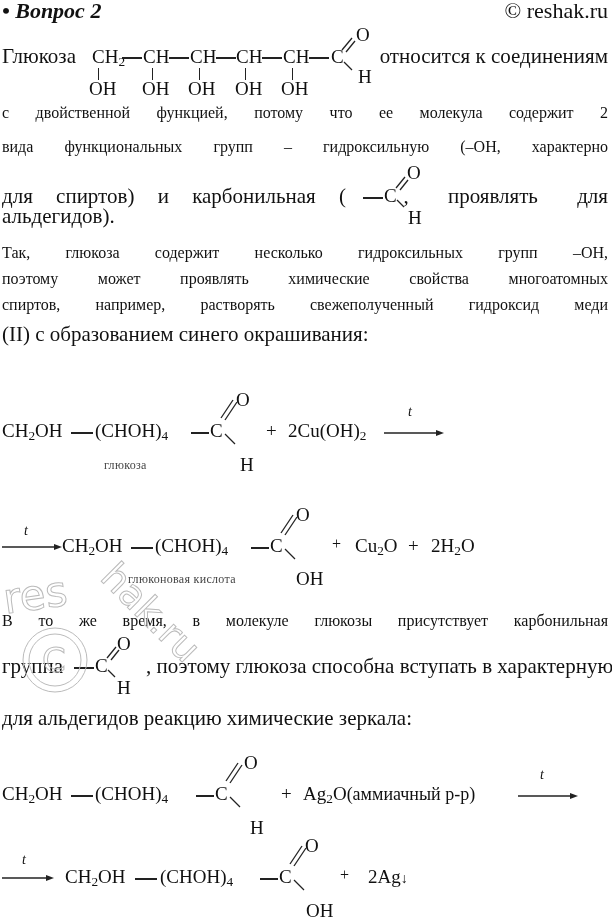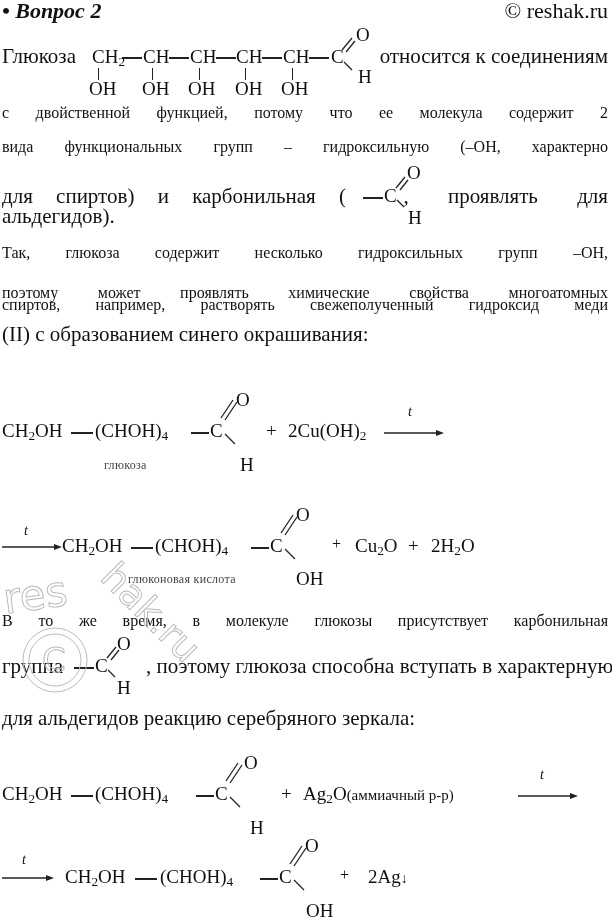--- a/index.html
+++ b/index.html
@@ -69,21 +69,21 @@
       <line x1="6" y1="18" x2="14" y2="8" stroke="#222" stroke-width="1.3"></line>
       <line x1="3" y1="28" x2="10" y2="35" stroke="#222" stroke-width="1.3"></line>
     </svg>
   <span class="abs chem" style="left:407px;top:162px;">O</span>
   <span class="abs chem" style="left:408px;top:207px;">H</span>
   <span class="abs txt" style="right:4px;top:184px;word-spacing:34px;">, проявлять для</span>
 </div>
 <div class="abs txt" style="left:2px;top:204px;font-family:Liberation Serif, serif;">альдегидов).</div>
 
 <div class="just" style="top:244px;">Так, глюкоза содержит несколько гидроксильных групп –OH,</div>
-<div class="just" style="top:270px;margin-top:14px;">поэтому может проявлять химические свойства многоатомных</div>
+<div class="just" style="top:270px;">поэтому может проявлять химические свойства многоатомных</div>
 <div class="just" style="top:296px;">спиртов, например, растворять свежеполученный гидроксид меди</div>
 <div class="abs txt" style="left:2px;top:322px;">(II) с образованием синего окрашивания:</div>
 
 <div>
   <span class="abs chem" style="left:2px;top:420px;"><span>CH</span><sub>2</sub><span>OH</span></span>
   <div class="bond" style="left:71px;top:432px;width:22px;height:1.5px;"></div>
   <span class="abs chem" style="left:95px;top:420px;"><span>(CHOH)</span><sub>4</sub></span>
   <div class="bond" style="left:191px;top:432px;width:18px;height:1.5px;"></div>
   <span class="abs chem" style="left:210px;top:420px;">C</span>
   <svg width="30" height="60" style="left:218px;top:388px;">
@@ -135,37 +135,37 @@
   <span class="abs chem" style="left:95px;top:655px;">C</span>
   <svg width="20" height="40" style="left:105px;top:642px;">
       <line x1="2" y1="16" x2="11" y2="5" stroke="#222" stroke-width="1.3"></line>
       <line x1="6" y1="18" x2="14" y2="8" stroke="#222" stroke-width="1.3"></line>
       <line x1="3" y1="28" x2="10" y2="35" stroke="#222" stroke-width="1.3"></line>
     </svg>
   <span class="abs chem" style="left:117px;top:633px;">O</span>
   <span class="abs chem" style="left:117px;top:677px;">H</span>
   <span class="abs txt" style="left:146px;top:654px;text-align:center;">, поэтому глюкоза способна вступать в характерную</span>
 </div>
-<div class="abs txt" style="left:2px;top:706px;">для альдегидов реакцию серебряного зеркала:</div>
+<div class="abs txt" style="left:2px;top:706px;">для альдегидов реакцию химические зеркала:</div>
 
 <div>
   <span class="abs chem" style="left:2px;top:783px;"><span>CH</span><sub>2</sub><span>OH</span></span>
   <div class="bond" style="left:71px;top:795px;width:22px;height:1.5px;"></div>
   <span class="abs chem" style="left:95px;top:783px;"><span>(CHOH)</span><sub>4</sub></span>
   <div class="bond" style="left:196px;top:795px;width:18px;height:2px;"></div>
   <span class="abs chem" style="left:215px;top:783px;">C</span>
   <svg width="30" height="60" style="left:223px;top:751px;">
       <line x1="3" y1="30" x2="15" y2="12" stroke="#222" stroke-width="1.3"></line>
       <line x1="7" y1="32" x2="19" y2="14" stroke="#222" stroke-width="1.3"></line>
       <line x1="7" y1="46" x2="17" y2="56" stroke="#222" stroke-width="1.3"></line>
     </svg>
   <span class="abs chem" style="left:244px;top:752px;">O</span>
   <span class="abs chem" style="left:250px;top:817px;">H</span>
   <span class="abs chem" style="left:281px;top:783px;">+</span>
-  <span class="abs chem" style="left:303px;top:783px;"><span>Ag</span><sub>2</sub><span>O</span><span style="font-size:15px;">(аммиачный р-р)</span></span>
+  <span class="abs chem" style="left:303px;top:783px;"><span>Ag</span><sub>2</sub><span>O</span><span style="font-size:18px;">(аммиачный р-р)</span></span>
   <span class="abs" style="left:540px;top:767px;font-size:14px;font-style:italic;">t</span>
   <svg width="60" height="10" style="left:518px;top:791px;">
       <line x1="0" y1="5" x2="54" y2="5" stroke="#222" stroke-width="1.3"></line>
       <polygon points="52,2 60,5 52,8" fill="#222"></polygon>
     </svg>
 </div>
 
 <div>
   <span class="abs" style="left:22px;top:852px;font-size:14px;font-style:italic;">t</span>
   <svg width="60" height="10" style="left:2px;top:873px;">

